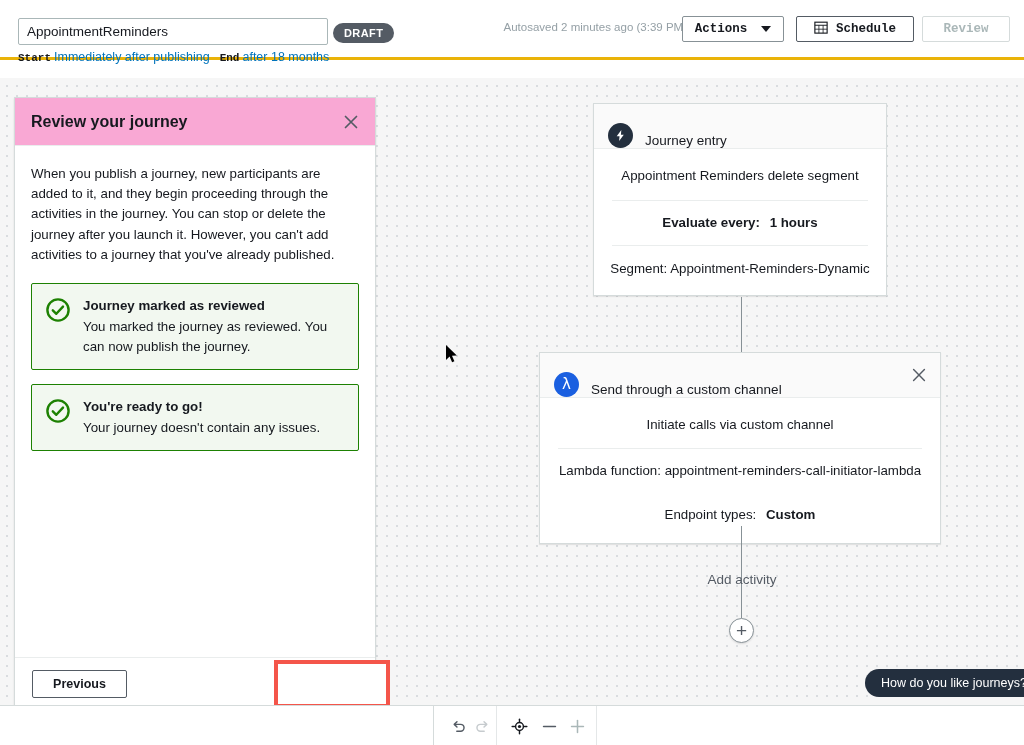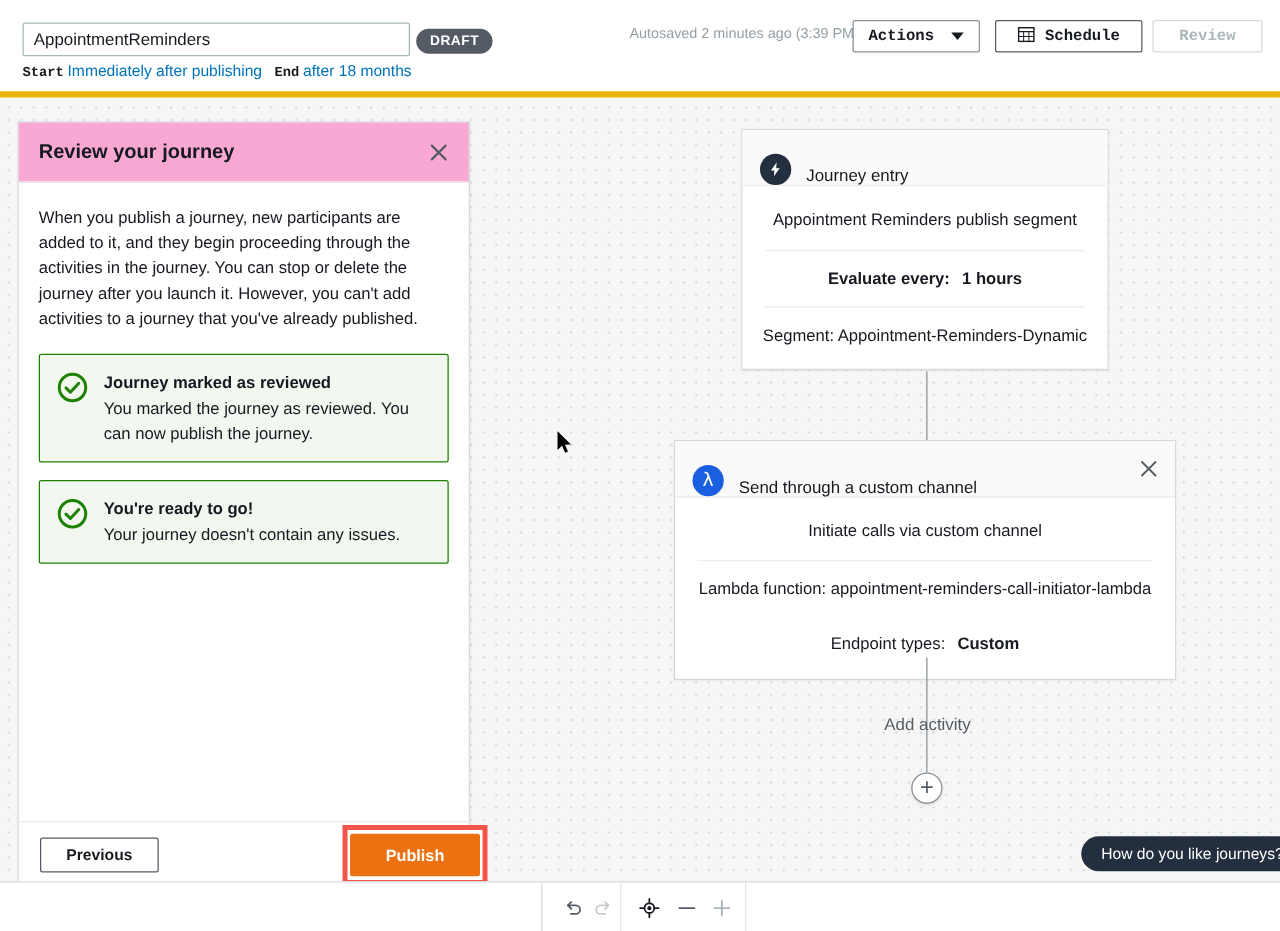--- a/index.html
+++ b/index.html
@@ -17,23 +17,23 @@
     position: relative;
     width: 1024px;
     height: 745px;
     background: #ffffff;
   }
 
   
   #header {
     position: absolute;
     left: 0; top: 0;
-    width: 1024px; height: 78px;
-    background: #ffffff;
-    border-bottom: 5px solid #eab308;
+    width: 1024px; height: 60px;
+    background: #ffffff;
+    border-bottom: 3px solid #eab308;
     z-index: 30;
   }
 
   #journey-name-input {
     position: absolute;
     left: 18px; top: 18px;
     width: 310px; height: 27px;
     border: 1px solid #aab7b8;
     border-radius: 2px;
     background: #ffffff;
@@ -447,21 +447,21 @@
     <div class="node-card" id="entry-card">
       <div class="node-head">
         <span class="icon-circle icon-bolt">
           <svg width="13" height="13" viewBox="0 0 24 24" aria-hidden="true">
             <path d="M13.5 2 5 13.5h5.2L9.5 22 18 10.5h-5.2L13.5 2z" fill="#ffffff"></path>
           </svg>
         </span>
         <span class="title">Journey entry</span>
       </div>
       <div class="node-body">
-        <div class="node-row r1 sep-none">Appointment Reminders publish segment</div>
+        <div class="node-row r1 sep-none">Appointment Reminders delete segment</div>
         <div class="inner-sep"></div>
         <div class="node-row r2 sep-none">
           <span class="b">Evaluate every:</span>
           <span class="b" style="margin-left:6px">1 hours</span>
         </div>
         <div class="inner-sep"></div>
         <div class="node-row r3 sep-none">Segment: Appointment-Reminders-Dynamic</div>
       </div>
     </div>
 
@@ -570,21 +570,20 @@
         <span class="alert-text">
           <span class="alert-title">You're ready to go!</span>
           <span class="alert-desc">Your journey doesn't contain any issues.</span>
         </span>
       </div>
     </div>
 
     <div id="review-panel-footer">
       <button id="previous-button">Previous</button>
       <div id="publish-highlight"></div>
-      <button id="publish-button">Publish</button>
     </div>
   </div>
 
   <div id="bottom-toolbar">
     <div id="toolbar-divider-left"></div>
     <div id="toolbar-divider-mid"></div>
     <div id="toolbar-divider-right"></div>
 
     <div class="tb-btn" id="undo-button">
       <svg width="17" height="17" viewBox="0 0 20 20" aria-hidden="true">

